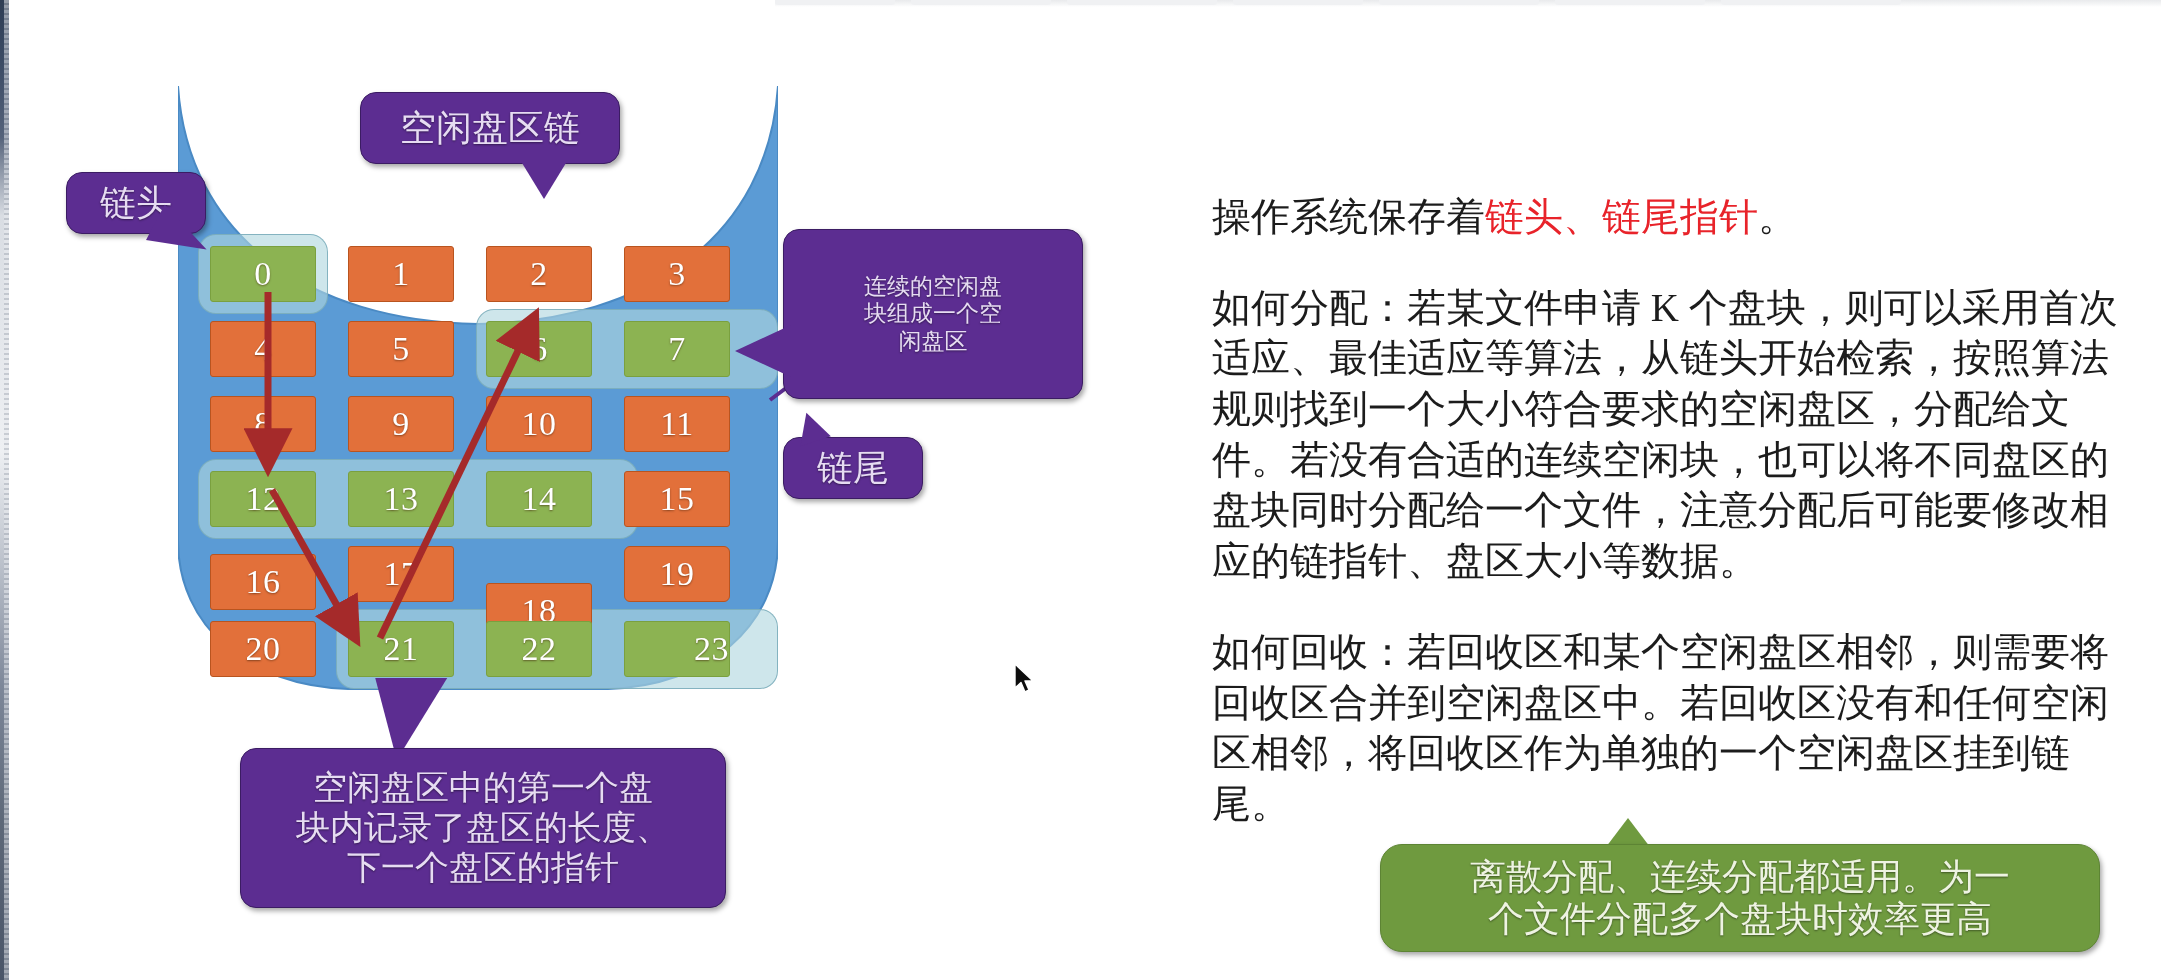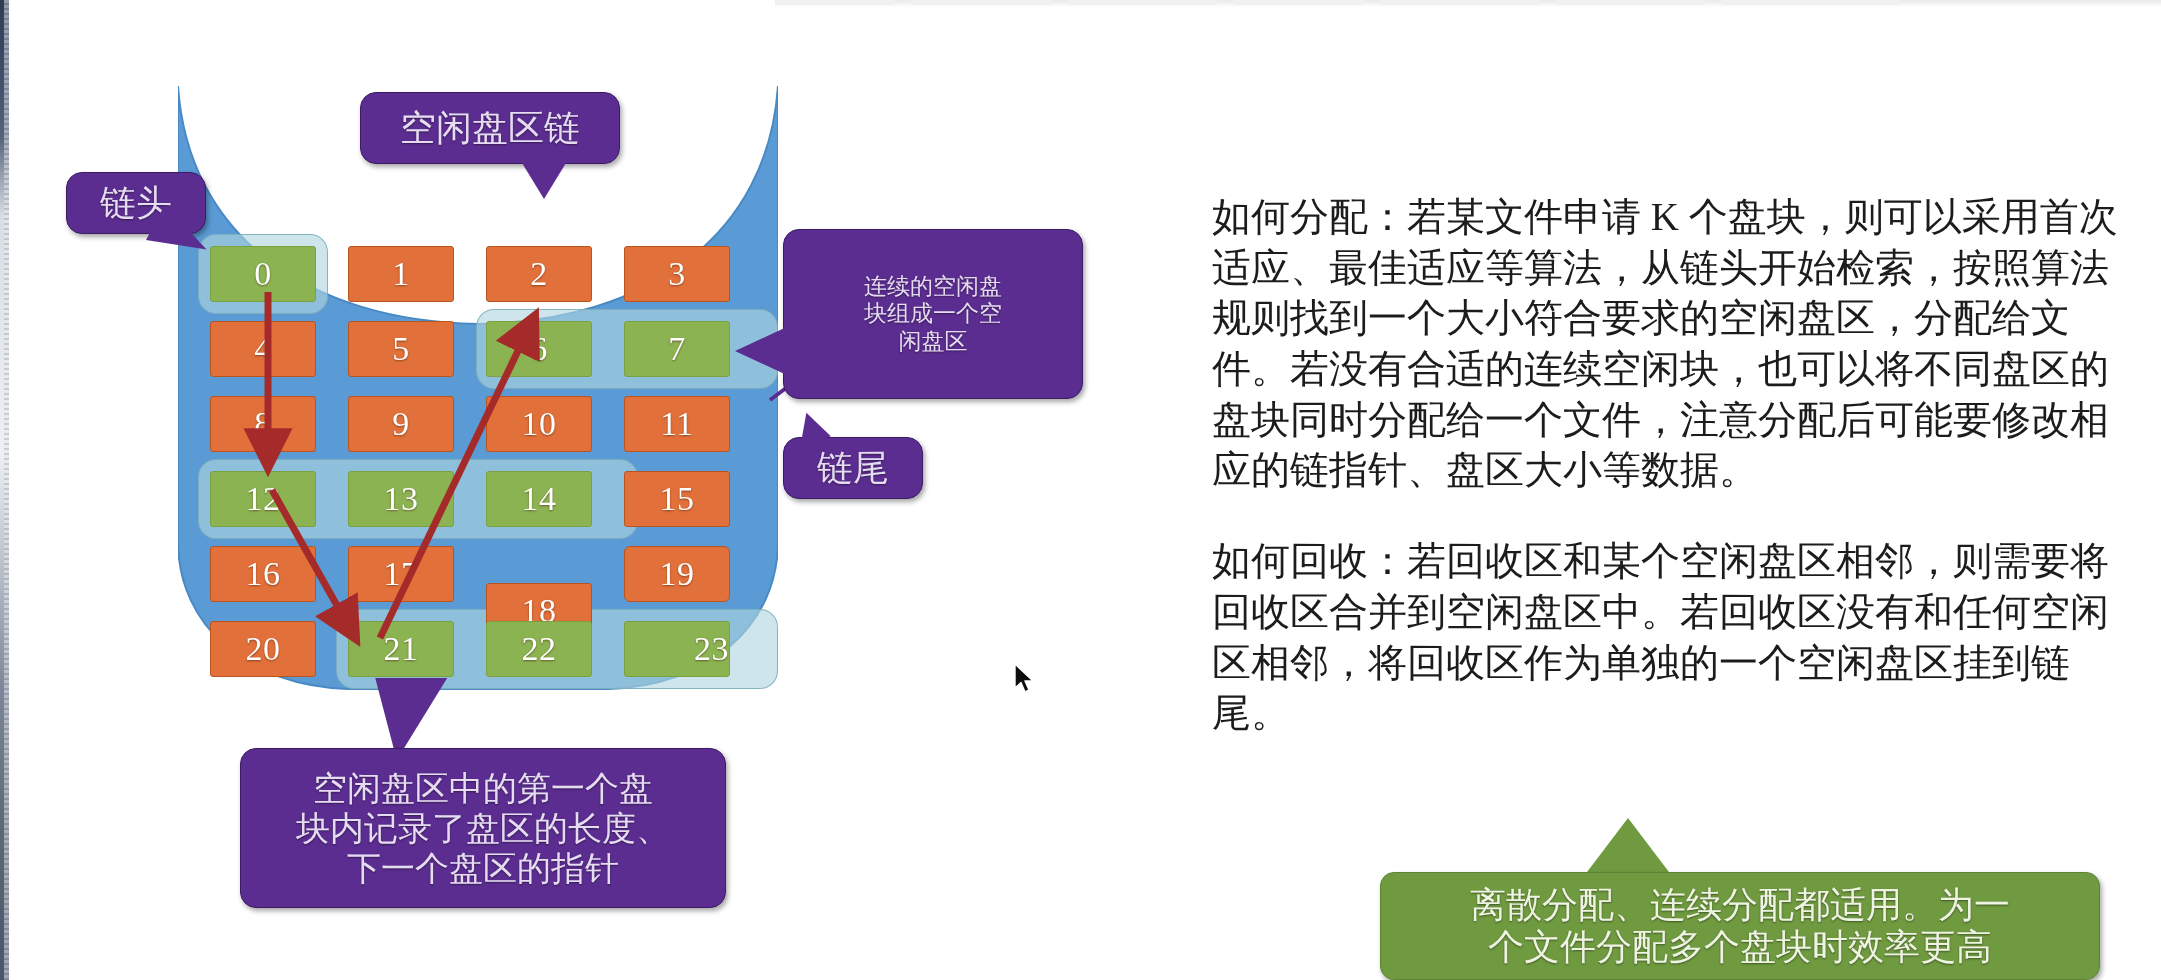--- a/index.html
+++ b/index.html
@@ -39,21 +39,21 @@
 
   
   .callout{position:absolute;box-sizing:border-box;
      border-radius:16px;color:#e6dcf2;
      font-family:"DejaVu Sans","Liberation Sans",sans-serif;
      display:flex;align-items:center;justify-content:center;text-align:center;
      box-shadow:2px 3px 5px rgba(0,0,0,.35);}
   .callout.purple{background:#5c2d91;border:1.5px solid #3b1c63;}
   .callout.green{background:#6f9a3f;border:1.5px solid #5d8434;color:#eef3e2;}
   .callout .ctext{white-space:pre-line;line-height:1.18;
-     text-shadow:0 1px 2px rgba(0,0,0,.45);}
+     text-shadow:0 1px 2px rgba(0,0,0,.45);font-family:Liberation Serif, serif;}
   .tail{position:absolute;width:0;height:0;}
 
   
   #right-text{position:absolute;left:1212px;top:192px;width:920px;
      font-family:"Liberation Serif","DejaVu Serif",serif;
      font-size:39px;line-height:1.30;color:#1c1c1c;}
   #right-text p{margin:0 0 40px 0;}
   #right-text .hl{color:#e8232a;}
 
   
@@ -136,21 +136,21 @@
       </div>
       <div class="blk free" style="left: 138px; top: 225px;">
         <span>13</span>
       </div>
       <div class="blk free" style="left: 276px; top: 225px;">
         <span>14</span>
       </div>
       <div class="blk used" style="left: 414px; top: 225px;">
         <span>15</span>
       </div>
-      <div class="blk used" style="left: 0px; top: 300px;">
+      <div class="blk used" style="left: 0px; top: 308px;">
         <span>16</span>
       </div>
       <div class="blk used" style="left: 138px; top: 300px;">
         <span>17</span>
       </div>
       <div class="blk used" style="left: 276px; top: 300px; margin-top: 37px;">
         <span>18</span>
       </div>
       <div class="blk used" style="left: 414px; top: 300px; border-radius: 6px;">
         <span>19</span>
@@ -218,25 +218,28 @@
             border-right:36px solid transparent;border-top:82px solid #5c2d91;
             transform:skewX(-10deg);"></div>
 <div class="callout purple" style="left:240px;top:748px;width:486px;height:160px;">
   <span class="ctext" style="font-size:34px;">空闲盘区中的第一个盘
 块内记录了盘区的长度、
 下一个盘区的指针</span>
 </div>
 
 <div class="tail" style="left:1584px;top:818px;border-left:44px solid transparent;
             border-right:44px solid transparent;border-bottom:58px solid #6f9a3f;"></div>
-<div class="callout green" style="left:1380px;top:872px;width:720px;height:108px;border-radius:14px;">
+<div class="callout green" style="left:1380px;top:844px;width:720px;height:108px;border-radius:22px;">
   <span class="ctext" style="font-size:36px;">离散分配、连续分配都适用。为一
 个文件分配多个盘块时效率更高</span>
 </div>
 
 <div id="right-text">
+  <p>
+    <span>操作系统保存着</span><span class="hl">链头、链尾指针</span><span>。</span>
+  </p>
   <p>如何分配：若某文件申请 K 个盘块，则可以采用首次适应、最佳适应等算法，从链头开始检索，按照算法规则找到一个大小符合要求的空闲盘区，分配给文件。若没有合适的连续空闲块，也可以将不同盘区的盘块同时分配给一个文件，注意分配后可能要修改相应的链指针、盘区大小等数据。</p>
   <p>如何回收：若回收区和某个空闲盘区相邻，则需要将回收区合并到空闲盘区中。若回收区没有和任何空闲区相邻，将回收区作为单独的一个空闲盘区挂到链尾。</p>
 </div>
 
 <svg id="cursor" viewBox="0 0 24 34">
   <path d="M2,1 L2,25 L8,19.5 L12,29 L16,27 L12,18 L20,18 Z" fill="#0d0d0d" stroke="#ffffff" stroke-width="1.4" stroke-linejoin="round"></path>
 </svg>
 
 </body></html>

